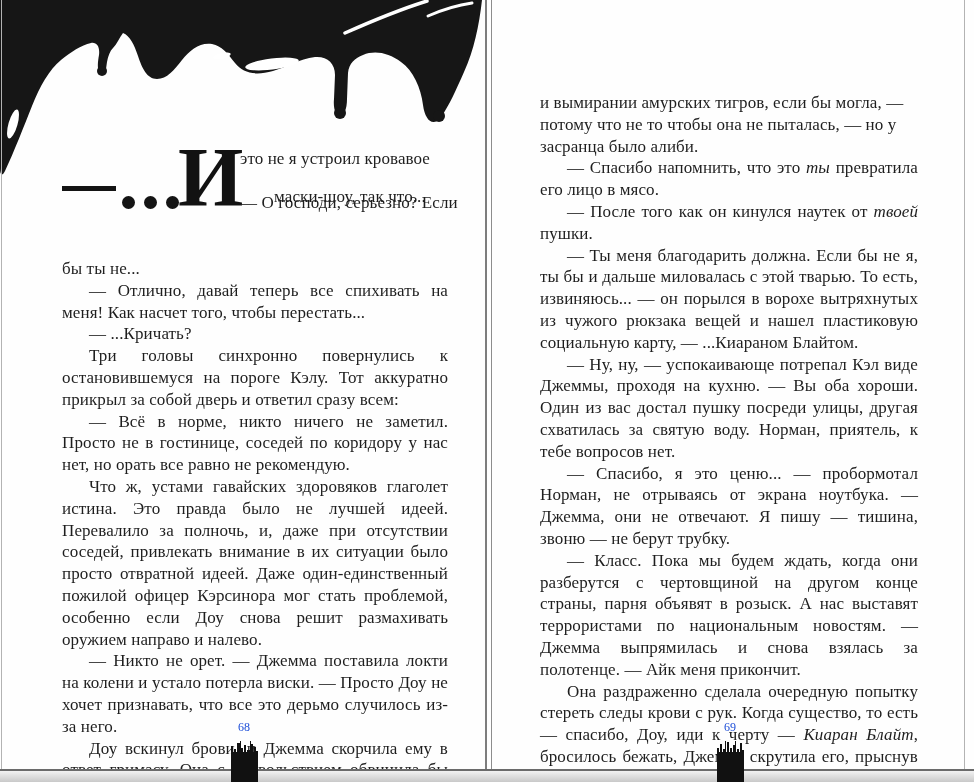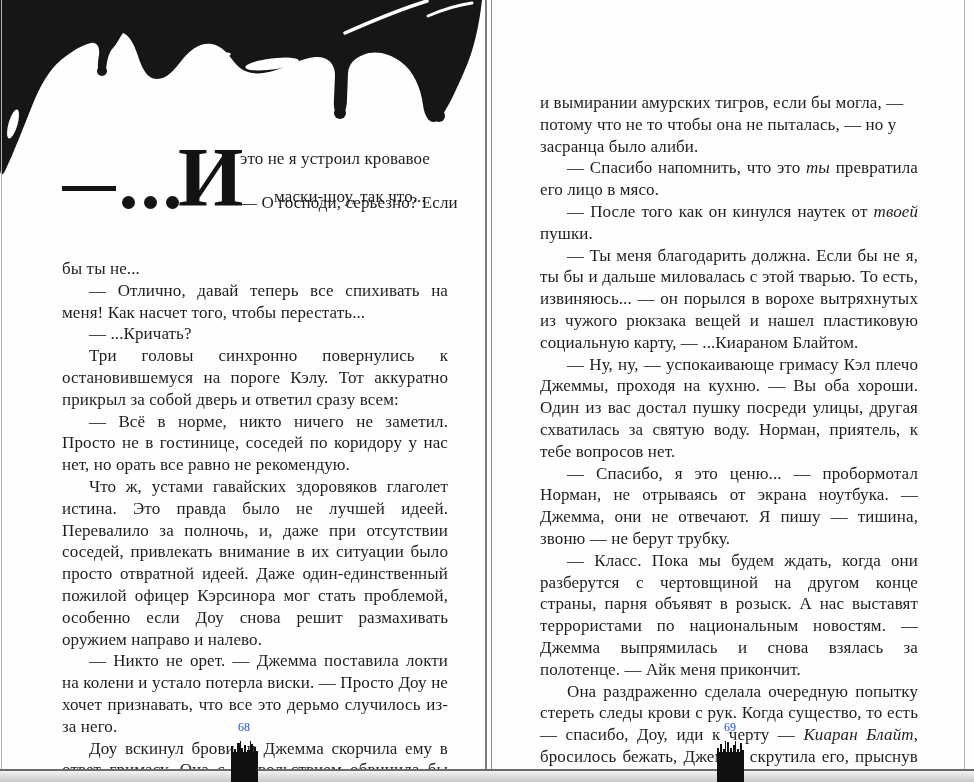--- a/index.html
+++ b/index.html
@@ -106,21 +106,21 @@
     <p class="para"><span>Что ж, устами гавайских здоровяков глаголет истина. Это правда было не лучшей идеей. Перевалило за полночь, и, даже при отсутствии соседей, привлекать внимание в их ситуации было просто отвратной идеей. Даже один-единственный пожилой офицер Кэрсинора мог стать проблемой, особенно если Доу снова решит размахивать оружием направо и налево.</span></p>
     <p class="para"><span>— Никто не орет. — Джемма поставила локти на колени и устало потерла виски. — Просто Доу не хочет признавать, что все это дерьмо случилось из-за него.</span></p>
     <p class="para"><span>Доу вскинул брови, и Джемма скорчила ему в ответ гримасу. Она с удовольствием обвинила бы его еще и в перенаселении Китая, таянии арктических льдов</span></p>
   </div>
 
   <div class="col col-right">
     <p class="para no-indent"><span>и вымирании амурских тигров, если бы могла, — потому что не то чтобы она не пыталась, — но у засранца было алиби.</span></p>
     <p class="para"><span>— Спасибо напомнить, что это </span><span class="em">ты</span><span> превратила его лицо в мясо.</span></p>
     <p class="para"><span>— После того как он кинулся наутек от </span><span class="em">твоей</span><span> пушки.</span></p>
     <p class="para"><span>— Ты меня благодарить должна. Если бы не я, ты бы и дальше миловалась с этой тварью. То есть, извиняюсь... — он порылся в ворохе вытряхнутых из чужого рюкзака вещей и нашел пластиковую социальную карту, — ...Киараном Блайтом.</span></p>
-    <p class="para"><span>— Ну, ну, — успокаивающе гримасу Кэл плечо Джеммы, проходя на кухню. — Вы оба хороши. Один из вас достал пушку посреди улицы, другая схватилась за святую воду. Норман, приятель, к тебе вопросов нет.</span></p>
+    <p class="para"><span>— Ну, ну, — успокаивающе потрепал Кэл виде Джеммы, проходя на кухню. — Вы оба хороши. Один из вас достал пушку посреди улицы, другая схватилась за святую воду. Норман, приятель, к тебе вопросов нет.</span></p>
     <p class="para"><span>— Спасибо, я это ценю... — пробормотал Норман, не отрываясь от экрана ноутбука. — Джемма, они не отвечают. Я пишу — тишина, звоню — не берут трубку.</span></p>
     <p class="para"><span>— Класс. Пока мы будем ждать, когда они разберутся с чертовщиной на другом конце страны, парня объявят в розыск. А нас выставят террористами по национальным новостям. — Джемма выпрямилась и снова взялась за полотенце. — Айк меня прикончит.</span></p>
     <p class="para"><span>Она раздраженно сделала очередную попытку стереть следы крови с рук. Когда существо, то есть — спасибо, Доу, иди к черту — </span><span class="em">Киаран Блайт</span><span>, бросилось бежать, Джемма скрутила его, прыснув в лицо ионизированной водой из баллончика: если ты ликвидатор, святая вода в том или ином виде всегда у тебя под рукой. Каких-то тварей она усыпляет, каких-то ослабляет, а каких-то...</span></p>
   </div>
 
   <div class="folio folio-left">68</div>
   <div class="folio folio-right">69</div>
 
   <svg class="streak streak-left" viewBox="0 0 27 42" aria-hidden="true">
     <g fill="#111111">

